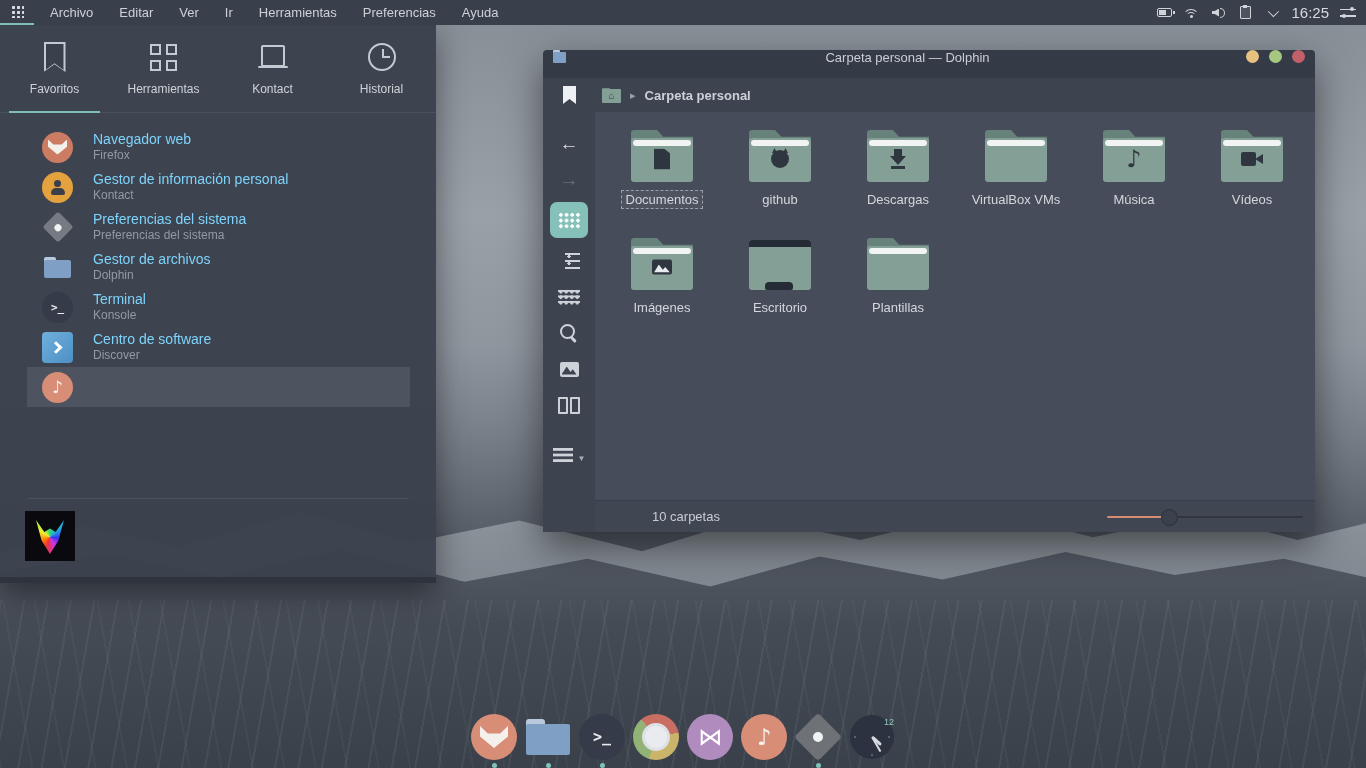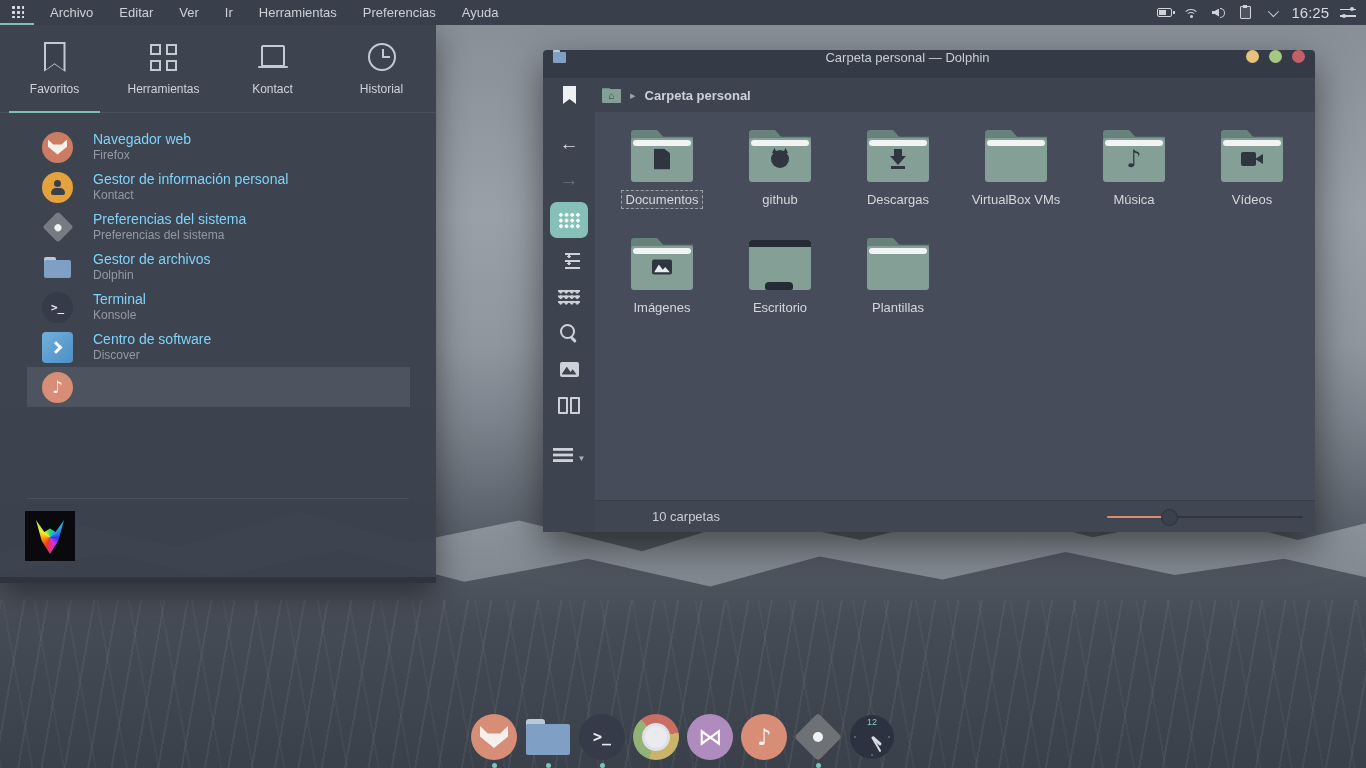--- a/index.html
+++ b/index.html
@@ -219,21 +219,21 @@
   .dk-chrome { background:conic-gradient(from -40deg,#c96e62 0 33%,#c9b46a 0 66%,#93b275 0 100%); position:relative; }
   .dk-chrome::before { content:""; position:absolute; left:50%; top:50%; transform:translate(-50%,-50%); width:22px; height:22px;
     border-radius:50%; background:#e9ebee; border:3px solid #dde0e4; }
   .dk-vscode { background:#b08cbe; }
   .dk-vscode span { color:#fff; font-size:24px; line-height:1; font-family:"DejaVu Sans",sans-serif; }
   .dk-rhythm { background:#d78d76; }
   .dk-rhythm span { color:#f6f3ef; font-size:23px; font-family:"DejaVu Sans",sans-serif; }
   .dk-settings { width:34px; height:34px; background:#6e7277; transform:rotate(45deg); border-radius:4px; display:flex; align-items:center; justify-content:center; }
   .dk-settings i { width:10px; height:10px; border-radius:50%; background:#f0f2f4; }
   .dk-clock { width:44px; height:44px; border-radius:50%; background:#2c3240; position:relative; }
-  .dk-clock .c12 { position:absolute; top:2px; left:0; right:0; text-align:center; font-size:9px; color:#8fc8c0; }
+  .dk-clock .c12 { position:absolute; top:2px; left:0; right:0; text-align:right; font-size:9px; color:#8fc8c0; }
   .dk-clock .hand { position:absolute; left:50%; top:50%; transform-origin:0 0; background:#d8dce2; border-radius:2px; }
   .dk-clock .hour { width:2.6px; height:12px; transform:rotate(-48deg) translate(-1.3px,0); }
   .dk-clock .minute { width:2px; height:17px; transform:rotate(-30deg) translate(-1px,0); }
   .dk-clock .tick { position:absolute; width:2px; height:2px; border-radius:50%; background:#6b7280; }
 </style>
 </head>
 <body>
 
 <div class="wallpaper">
   <div class="ridge ridge1"></div>

